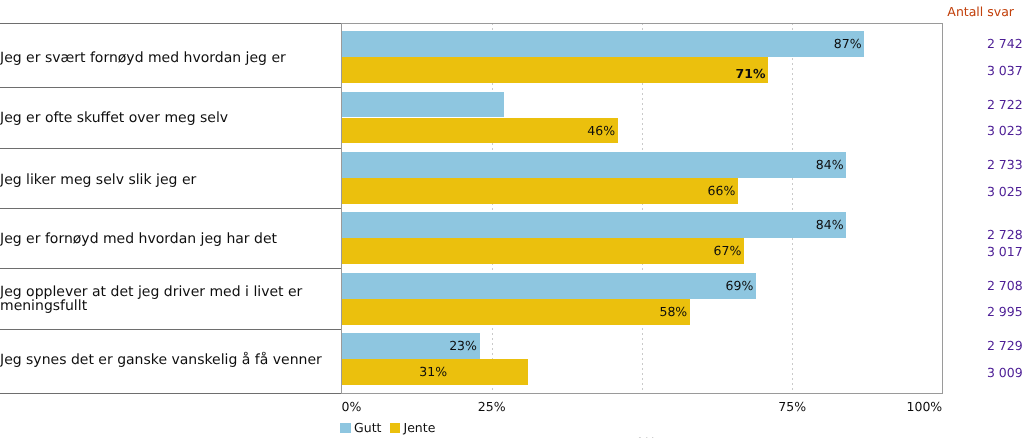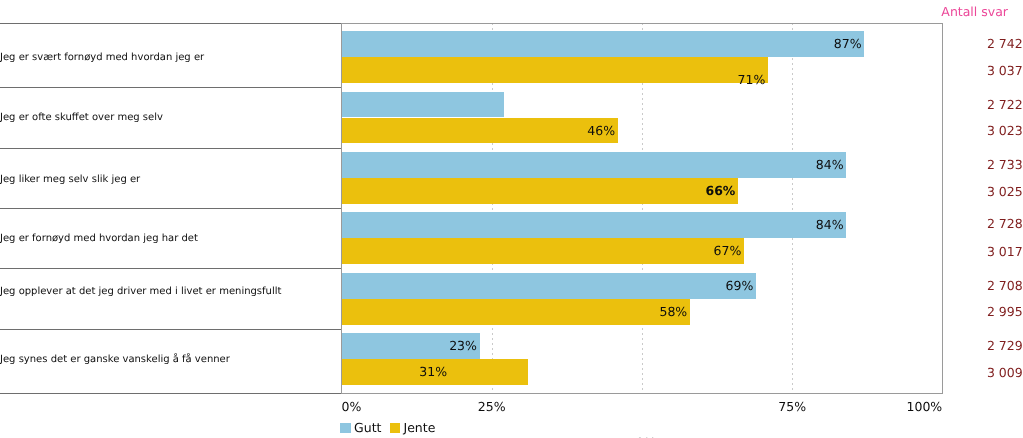--- a/index.html
+++ b/index.html
@@ -6,21 +6,21 @@
   html,body{margin:0;padding:0;background:#ffffff;}
   body{width:1023px;height:438px;overflow:hidden;
        font-family:"DejaVu Sans",sans-serif;font-size:12.5px;color:#0d0d0d;
        -webkit-font-smoothing:antialiased;text-rendering:geometricPrecision;}
   #root{position:relative;width:1023px;height:438px;background:#ffffff;}
 
   
   #labelcol{position:absolute;left:0;top:22.5px;width:341px;height:370.7px;}
   .rowline{position:absolute;left:0;width:341px;height:1px;background:#6e6e6e;}
   .rowlabel{position:absolute;left:0;width:336px;line-height:14px;
-            color:#0d0d0d;font-size:10px;}
+            color:#0d0d0d;font-size:14px;}
 
   
   #plot{position:absolute;left:341.5px;top:22.5px;width:601px;height:370.7px;}
   #plotborder{position:absolute;left:340.7px;top:22.7px;width:602.3px;height:371.0px;
               border:1px solid #9a9a9a;box-sizing:border-box;}
   .grid{position:absolute;top:0;width:1px;height:370.7px;
         background-image:repeating-linear-gradient(to bottom,
                           #cacaca 0 2px, rgba(0,0,0,0) 2px 5px);}
   .bar{position:absolute;left:0;height:25.9px;}
   .bar-gutt{background:#8ec6e0;}
@@ -37,24 +37,24 @@
           display:flex;align-items:center;justify-content:center;}
   .lgitem{display:flex;align-items:center;}
   .lgitem + .lgitem{margin-left:8.3px;}
   .lgswatch{width:10.7px;height:10px;display:inline-block;}
   .lgswatch-gutt{background:#8ec6e0;}
   .lgswatch-jente{background:#ebc00d;}
   .lglabel{margin-left:3px;font-size:12.5px;line-height:15px;color:#0d0d0d;}
 
   
   #countscol{position:absolute;left:942px;top:0;width:81px;height:438px;}
-  #countshdr{position:absolute;right:15px;top:3.9px;font-size:12.5px;
-             white-space:nowrap;line-height:15px;color:#ec4899;}
+  #countshdr{position:absolute;right:9px;top:3.9px;font-size:12.5px;
+             white-space:nowrap;line-height:15px;color:#c2410c;}
   .countval{position:absolute;right:0.3px;font-size:12.5px;
-            white-space:nowrap;line-height:15px;color:#7f1d1d;}
+            white-space:nowrap;line-height:15px;color:#4c1d95;}
 </style>
 </head>
 <body>
 
 <div id="root">
   <div id="labelcol">
     <div class="rowline" style="top: 0px;"></div>
     <div class="rowline" style="top: 64.6px;"></div>
     <div class="rowline" style="top: 125px;"></div>
     <div class="rowline" style="top: 185.4px;"></div>
@@ -77,25 +77,25 @@
     <div class="bar bar-gutt" style="top: 69.1px; width: 162.27px;"></div>
     <div class="bar bar-gutt" style="top: 129.5px; width: 504.84px;"></div>
     <div class="barlabel" style="top: 129.5px; width: 502.04px;">84%</div>
     <div class="bar bar-gutt" style="top: 189.9px; width: 504.84px;"></div>
     <div class="barlabel" style="top: 189.9px; width: 502.04px;">84%</div>
     <div class="bar bar-gutt" style="top: 250.3px; width: 414.69px;"></div>
     <div class="barlabel" style="top: 250.3px; width: 411.89px;">69%</div>
     <div class="bar bar-gutt" style="top: 310.7px; width: 138.23px;"></div>
     <div class="barlabel" style="top: 310.7px; width: 135.43px;">23%</div>
     <div class="bar bar-jente" style="top: 34.6px; width: 426.71px;"></div>
-    <div class="barlabel" style="top: 44px; width: 423.91px;">71%</div>
+    <div class="barlabel" style="top: 38px; width: 423.91px; font-weight: bold;">71%</div>
     <div class="bar bar-jente" style="top: 95px; width: 276.46px;"></div>
     <div class="barlabel" style="top: 95px; width: 273.66px;">46%</div>
     <div class="bar bar-jente" style="top: 155.4px; width: 396.66px;"></div>
-    <div class="barlabel" style="top: 155.4px; width: 393.86px; font-weight: bold;">66%</div>
+    <div class="barlabel" style="top: 155.4px; width: 393.86px;">66%</div>
     <div class="bar bar-jente" style="top: 215.8px; width: 402.67px;"></div>
     <div class="barlabel" style="top: 215.8px; width: 399.87px;">67%</div>
     <div class="bar bar-jente" style="top: 276.2px; width: 348.58px;"></div>
     <div class="barlabel" style="top: 276.2px; width: 345.78px;">58%</div>
     <div class="bar bar-jente" style="top: 336.6px; width: 186.31px;"></div>
     <div class="barlabel" style="top: 336.6px; width: 183.51px; text-align: center;">31%</div>
   </div>
   <div id="plotborder"></div>
   <div id="xaxis">
     <div class="xtick" style="left: 341.5px;">0%</div>
@@ -112,21 +112,21 @@
     <div class="lgitem">
       <span class="lgswatch lgswatch-jente"></span>
       <span class="lglabel">Jente</span>
     </div>
   </div>
   <div id="countscol">
     <div id="countshdr">Antall svar</div>
     <div class="countval" style="top: 36.4px;">2 742</div>
     <div class="countval" style="top: 96.8px;">2 722</div>
     <div class="countval" style="top: 157.2px;">2 733</div>
-    <div class="countval" style="top: 216px;">2 728</div>
+    <div class="countval" style="top: 227px;">2 728</div>
     <div class="countval" style="top: 278px;">2 708</div>
     <div class="countval" style="top: 338.4px;">2 729</div>
     <div class="countval" style="top: 62.8px;">3 037</div>
     <div class="countval" style="top: 123.2px;">3 023</div>
     <div class="countval" style="top: 183.6px;">3 025</div>
     <div class="countval" style="top: 244px;">3 017</div>
     <div class="countval" style="top: 304.4px;">2 995</div>
     <div class="countval" style="top: 364.8px;">3 009</div>
   </div>
 </div>

